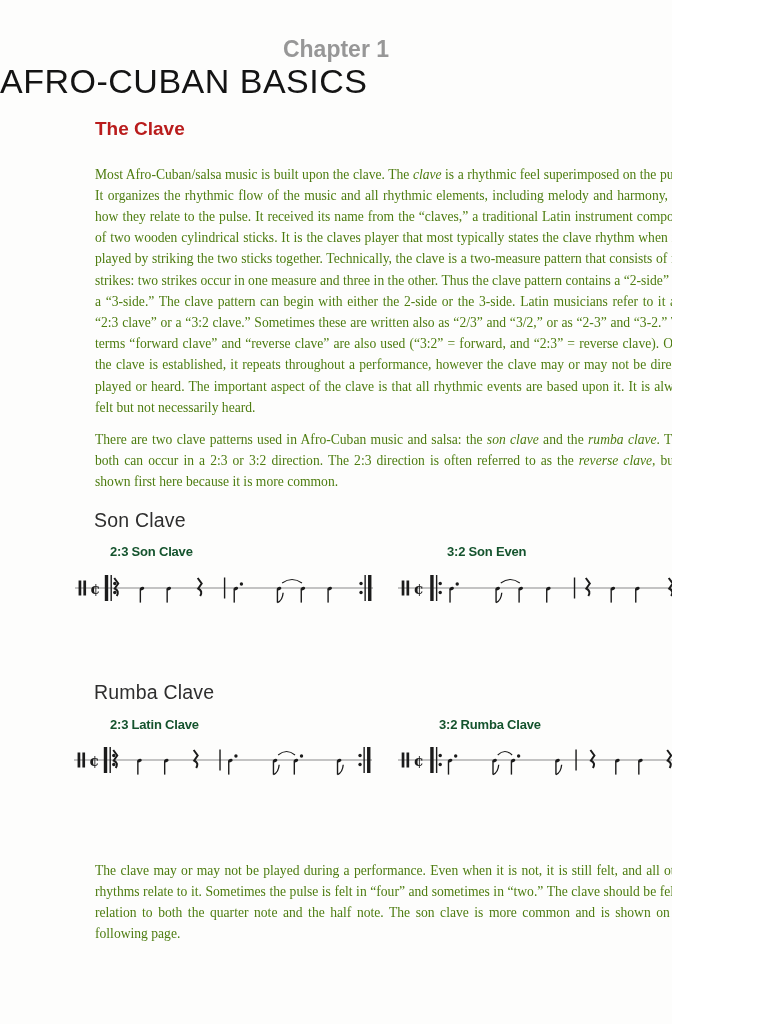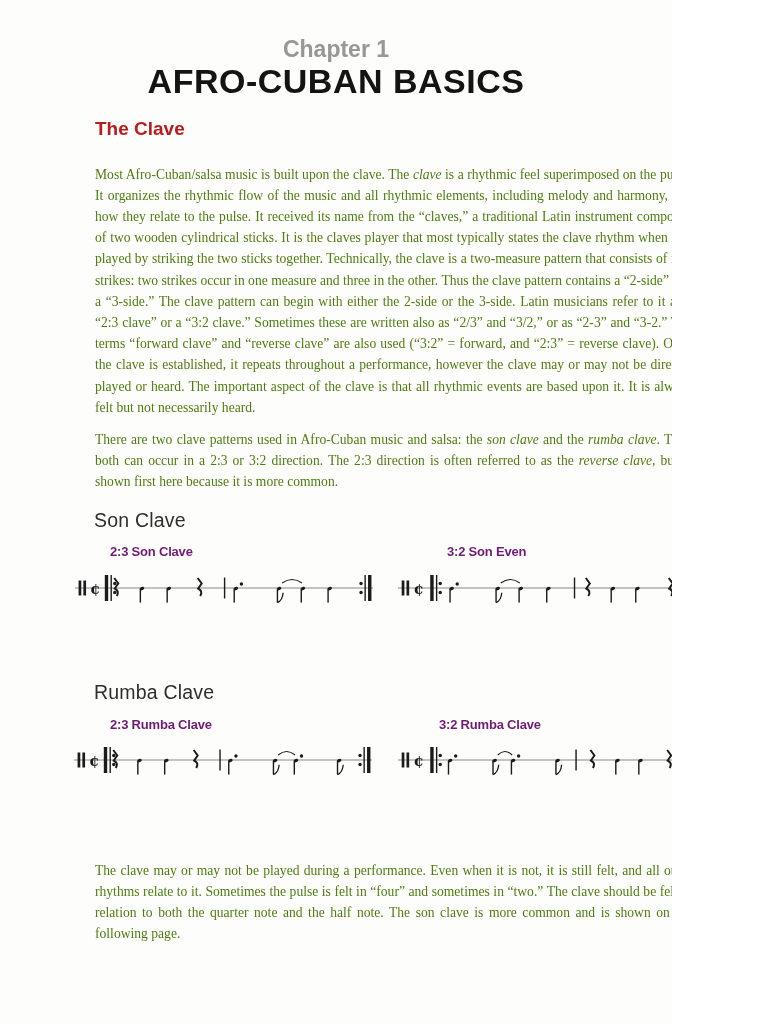--- a/index.html
+++ b/index.html
@@ -1,41 +1,41 @@
 <!DOCTYPE html>
 <html><head>
 <meta charset="utf-8">
 <style>
   html,body{margin:0;padding:0;background:#ffffff;}
   .page{position:relative;width:672px;height:1024px;background:#fdfdfc;overflow:hidden;
         font-family:"Liberation Serif",serif;color:#1f1f1f;}
 
   .chapter-label{position:absolute;top:36px;left:0;width:100%;text-align:center;
         font-family:"Liberation Sans",sans-serif;font-weight:bold;font-size:23px;color:#979797;}
-  .chapter-title{position:absolute;top:62px;left:0;width:100%;text-align:center;
-        font-family:"Liberation Sans",sans-serif;font-weight:bold;font-size:34px;color:#141414;
+  .chapter-title{position:absolute;top:62px;left:0;width:100%;
+        font-family:"Liberation Sans",sans-serif;font-weight:normal;font-size:34px;color:#141414;
         letter-spacing:0.5px;}
   .section-heading{position:absolute;left:95px;top:118px;
         font-family:"Liberation Sans",sans-serif;font-weight:bold;font-size:19px;color:#b91c1c;}
 
   .para{position:absolute;left:95px;width:597px;font-size:13.6px;line-height:21.2px;
         text-align:justify;color:#4d7c0f;}
   .p1{top:150px}
   .p2{top:371px}
   .p3{top:415px}
   .p4{top:846px}
   .it{font-style:italic}
 
   .clave-heading{position:absolute;left:94px;font-family:"Liberation Sans",sans-serif;
         font-size:19.5px;font-weight:400;color:#2e2e2e;letter-spacing:0.2px;}
   .son-heading{top:509px}
   .rumba-heading{top:681px}
 
   .ex-label{position:absolute;font-family:"Liberation Sans",sans-serif;font-weight:bold;
-        font-size:13px;color:#701a75;letter-spacing:-0.2px;}
+        font-size:13px;color:#14532d;letter-spacing:-0.2px;}
   .lab-son-23{left:110px;top:544px}
   .lab-son-32{left:447px;top:544px}
   .lab-rum-23{left:110px;top:717px}
   .lab-rum-32{left:439px;top:717px}
 
   .staff{position:absolute;height:46px;}
   .staff-son-23{left:75px;top:570px;width:298px}
   .staff-son-32{left:398px;top:570px;width:307px}
   .staff-rum-23{left:74px;top:742px;width:298px}
   .staff-rum-32{left:398px;top:742px;width:307px}
@@ -118,21 +118,21 @@
         <rect x="237.06" y="18.6" width="1.4" height="14" fill="#1b1b1b"></rect>
         <path d="M 270.695 8 L 274.695 13.5 L 271.195 18.5 Q 276.195 21 273.195 26" stroke="#1b1b1b" stroke-width="2" fill="none"></path>
         <circle cx="294.87399999999997" cy="13.5" r="1.7" fill="#1b1b1b"></circle>
         <circle cx="294.87399999999997" cy="22.5" r="1.7" fill="#1b1b1b"></circle>
         <rect x="298.274" y="5" width="1.4" height="26" fill="#1b1b1b"></rect>
         <rect x="301.87399999999997" y="5" width="3.4" height="26" fill="#1b1b1b"></rect>
         <path d="M 102.775 13 Q 112.28750000000001 6 121.80000000000001 13" stroke="#1b1b1b" stroke-width="1.1" fill="none"></path>
       </svg></div>
 
   <div class="clave-heading rumba-heading">Rumba Clave</div>
-  <div class="ex-label lab-rum-23">2:3 Rumba Clave</div>
+  <div class="ex-label lab-rum-23">2:3 Latin Clave</div>
   <div class="ex-label lab-rum-32">3:2 Rumba Clave</div>
   <div class="staff staff-rum-23"><svg width="298" height="46" viewBox="0 0 298 46">
         <line x1="0" y1="18" x2="298" y2="18" stroke="#8a8a8a" stroke-width="1.1"></line>
         <rect x="3.576" y="10.5" width="2.7" height="15" fill="#1b1b1b"></rect>
         <rect x="8.376" y="10.5" width="2.7" height="15" fill="#1b1b1b"></rect>
         <text x="20.284000000000002" y="23.5" text-anchor="middle" font-family="&quot;DejaVu Serif&quot;,serif" font-size="15" font-weight="bold" fill="#1b1b1b">¢</text>
         <rect x="29.8" y="5" width="3.4" height="26" fill="#1b1b1b"></rect>
         <rect x="35.5" y="5" width="1.4" height="26" fill="#1b1b1b"></rect>
         <circle cx="39.8" cy="13.5" r="1.7" fill="#1b1b1b"></circle>
         <circle cx="39.8" cy="22.5" r="1.7" fill="#1b1b1b"></circle>

